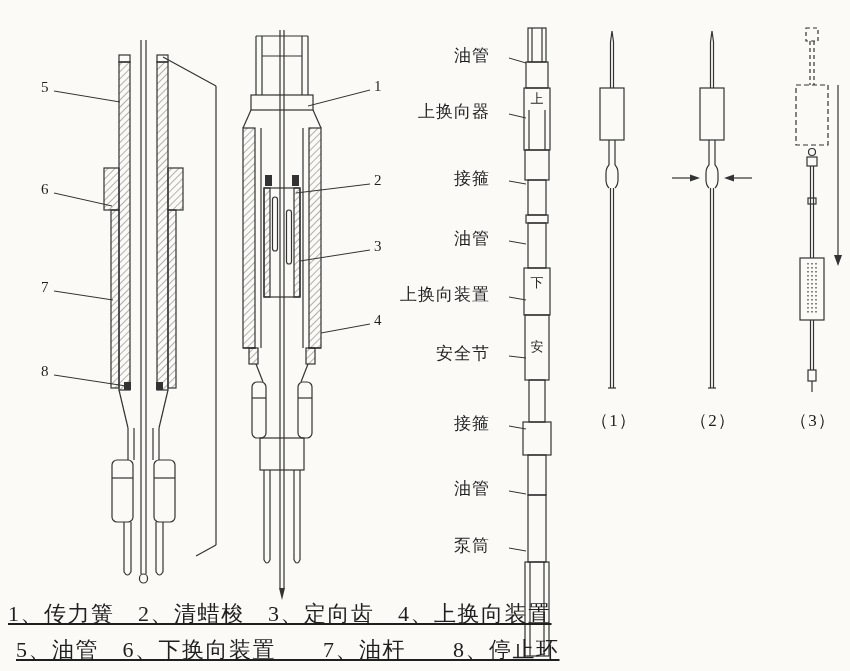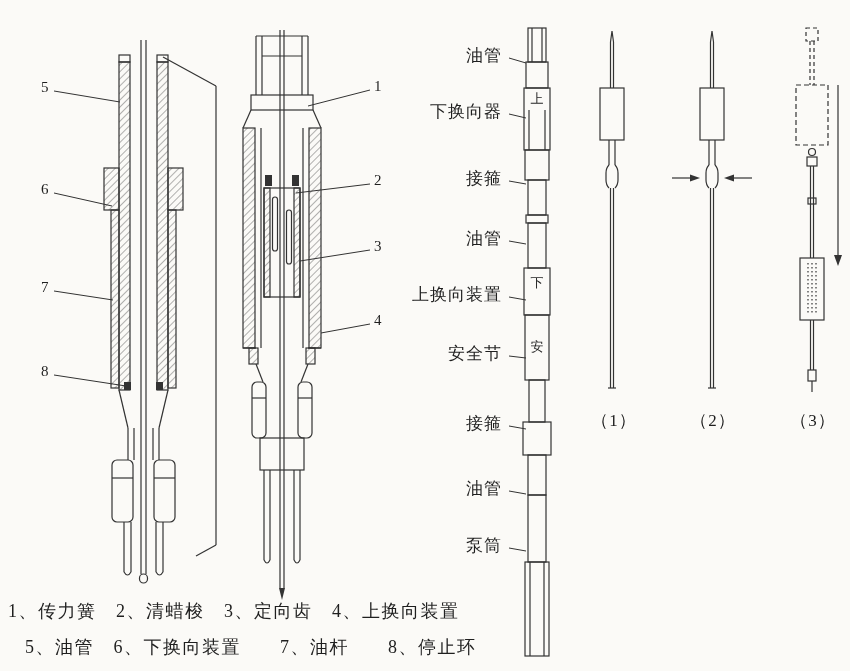--- a/index.html
+++ b/index.html
@@ -7,28 +7,28 @@
   .page {
     position:relative; width:850px; height:671px;
     background:#fbfaf7; overflow:hidden;
     font-family:"Liberation Serif","DejaVu Serif",serif;
     color:#1f1f1f;
   }
   .page svg { position:absolute; left:0; top:0; }
   .txt { position:absolute; white-space:pre; line-height:1.15; }
   .callout { font-size:15px; }
   .str-label {
-    left:410px; width:92px; text-align:right;
+    left:398px; width:92px; text-align:right;
     font-size:17px; letter-spacing:1px;
   }
   .inline-mark {
     font-size:13px; transform:translate(-50%,-50%);
   }
   .fig-num { font-size:17px; transform:translate(-50%,0); letter-spacing:1px; }
-  .legend { font-size:18px; letter-spacing:1.5px; }
+  .legend { font-size:22px; letter-spacing:1.5px;text-decoration:underline; }
 </style>
 </head>
 <body>
 
 <div class="page">
 
   <svg width="850" height="671" viewBox="0 0 850 671">
     <defs>
       <pattern id="hatch" patternUnits="userSpaceOnUse" width="5" height="5" patternTransform="rotate(45)">
         <line x1="0" y1="0" x2="0" y2="5" stroke="#555" stroke-width="0.9"></line>
@@ -241,33 +241,33 @@
   <div class="txt callout" style="left:41px;top:79px">5</div>
   <div class="txt callout" style="left:41px;top:181px">6</div>
   <div class="txt callout" style="left:41px;top:279px">7</div>
   <div class="txt callout" style="left:41px;top:363px">8</div>
   <div class="txt callout" style="left:374px;top:78px">1</div>
   <div class="txt callout" style="left:374px;top:172px">2</div>
   <div class="txt callout" style="left:374px;top:238px">3</div>
   <div class="txt callout" style="left:374px;top:312px">4</div>
 
   <div class="txt str-label" style="top:46px">油管</div>
-  <div class="txt str-label" style="top:102px">下换向器</div>
+  <div class="txt str-label" style="top:102px">上换向器</div>
   <div class="txt str-label" style="top:169px">接箍</div>
   <div class="txt str-label" style="top:229px">油管</div>
   <div class="txt str-label" style="top:285px">上换向装置</div>
   <div class="txt str-label" style="top:344px">安全节</div>
   <div class="txt str-label" style="top:414px">接箍</div>
   <div class="txt str-label" style="top:479px">油管</div>
   <div class="txt str-label" style="top:536px">泵筒</div>
 
   <div class="txt inline-mark" style="left:537px;top:99px">上</div>
   <div class="txt inline-mark" style="left:537px;top:283px">下</div>
   <div class="txt inline-mark" style="left:537px;top:347px">安</div>
 
   <div class="txt fig-num" style="left:614px;top:411px">（1）</div>
   <div class="txt fig-num" style="left:713px;top:411px">（2）</div>
   <div class="txt fig-num" style="left:813px;top:411px">（3）</div>
 
   <div class="txt legend" style="left:8px;top:601px">1、传力簧　2、清蜡梭　3、定向齿　4、上换向装置</div>
-  <div class="txt legend" style="left:25px;top:637px">5、油管　6、下换向装置　　7、油杆　　8、停止环</div>
+  <div class="txt legend" style="left:16px;top:637px">5、油管　6、下换向装置　　7、油杆　　8、停止环</div>
 
 </div>
 
 </body></html>

